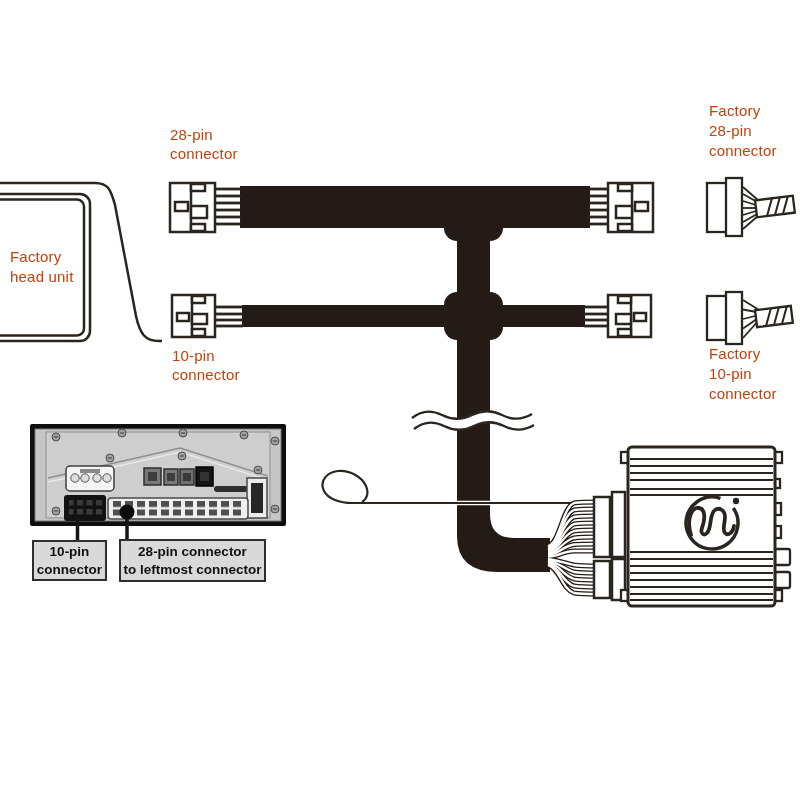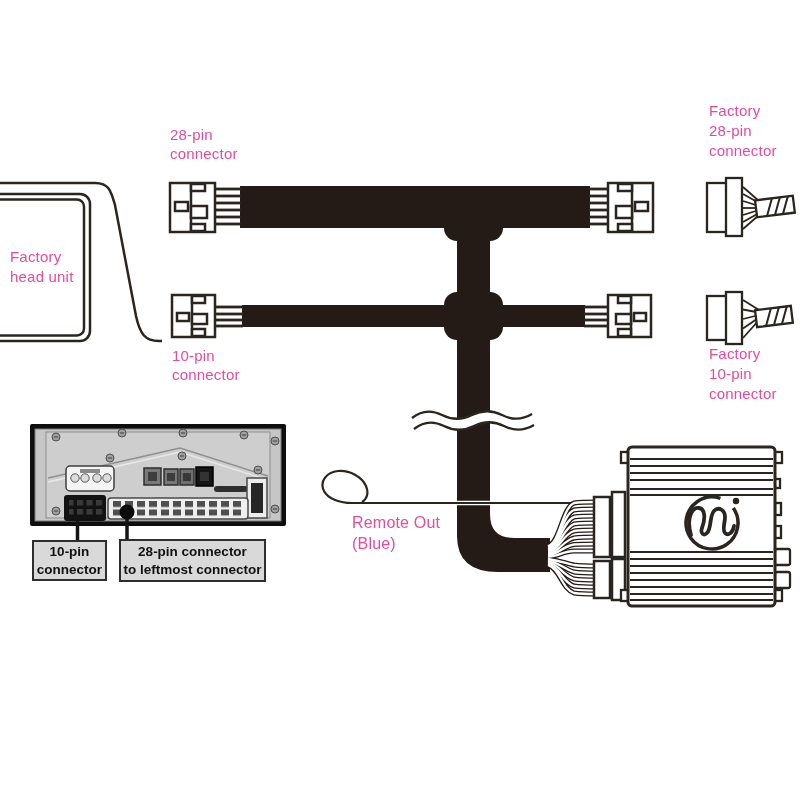--- a/index.html
+++ b/index.html
@@ -3,21 +3,21 @@
 <meta charset="utf-8">
 <style>
   html,body{margin:0;padding:0;background:#ffffff;}
   .canvas{
     position:relative;width:800px;height:800px;background:#ffffff;overflow:hidden;
     font-family:"Liberation Sans", sans-serif;color:#1c1c1c;
   }
   .canvas svg{position:absolute;left:0;top:0;}
   .lbl{
     position:absolute;white-space:pre-line;font-size:15px;line-height:19px;
-    color:#ec4899;letter-spacing:0.2px;
+    color:#c2410c;letter-spacing:0.2px;
   }
   .lbl-28pin{left:170px;top:125px;}
   .lbl-10pin{left:172px;top:346px;}
   .lbl-headunit{left:10px;top:247px;line-height:20px;}
   .lbl-f28{left:709px;top:101px;line-height:20px;}
   .lbl-f10{left:709px;top:344px;line-height:20px;}
   .lbl-remote{left:352px;top:512px;font-size:16px;line-height:21px;}
   .callout{
     position:absolute;display:flex;align-items:center;justify-content:center;
     background:#d9d9d9;border:2px solid #2e2e2e;
@@ -305,22 +305,20 @@
   <div class="lbl lbl-10pin">10-pin
 connector</div>
   <div class="lbl lbl-headunit">Factory
 head unit</div>
   <div class="lbl lbl-f28">Factory
 28-pin
 connector</div>
   <div class="lbl lbl-f10">Factory
 10-pin
 connector</div>
-  <div class="lbl lbl-remote">Remote Out
-(Blue)</div>
 
   <div class="callout callout-10">
     <span>10-pin
 connector</span>
   </div>
   <div class="callout callout-28">
     <span>28-pin connector
 to leftmost connector</span>
   </div>
 

